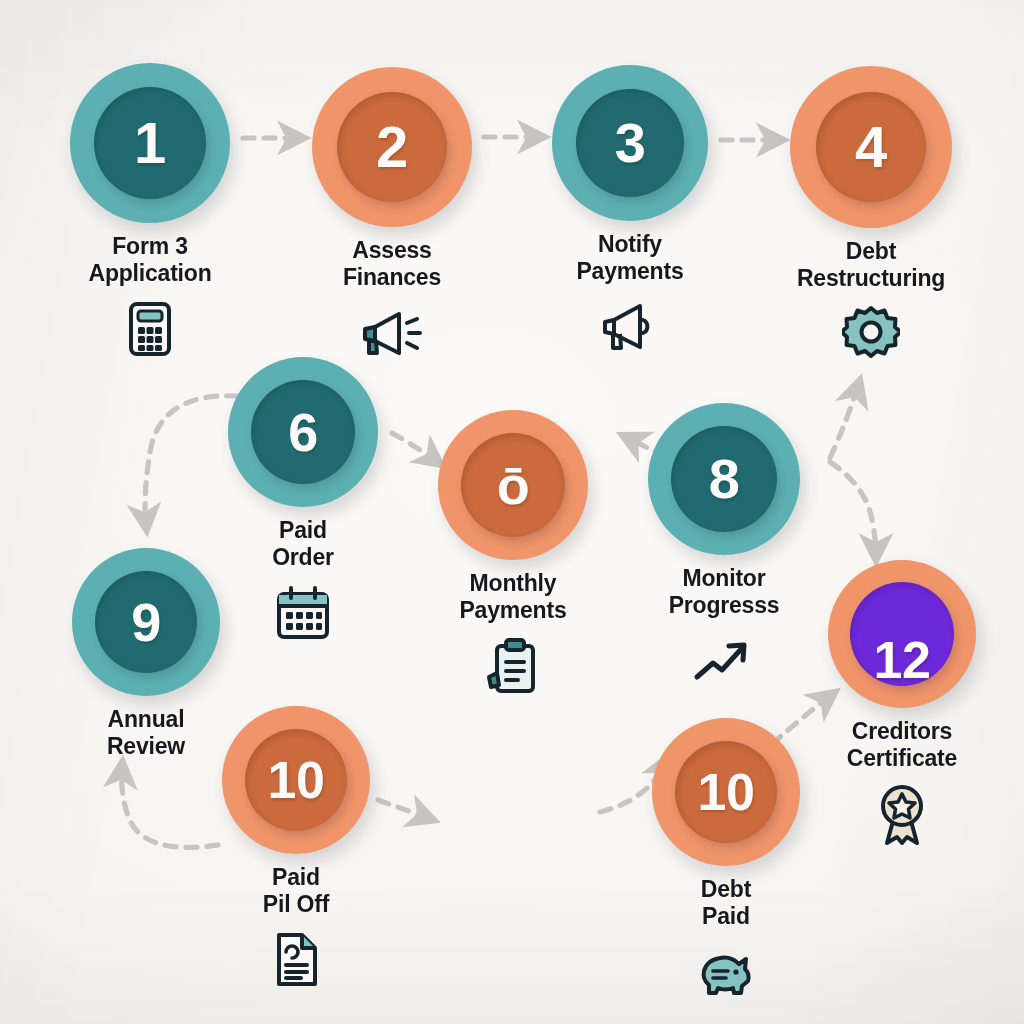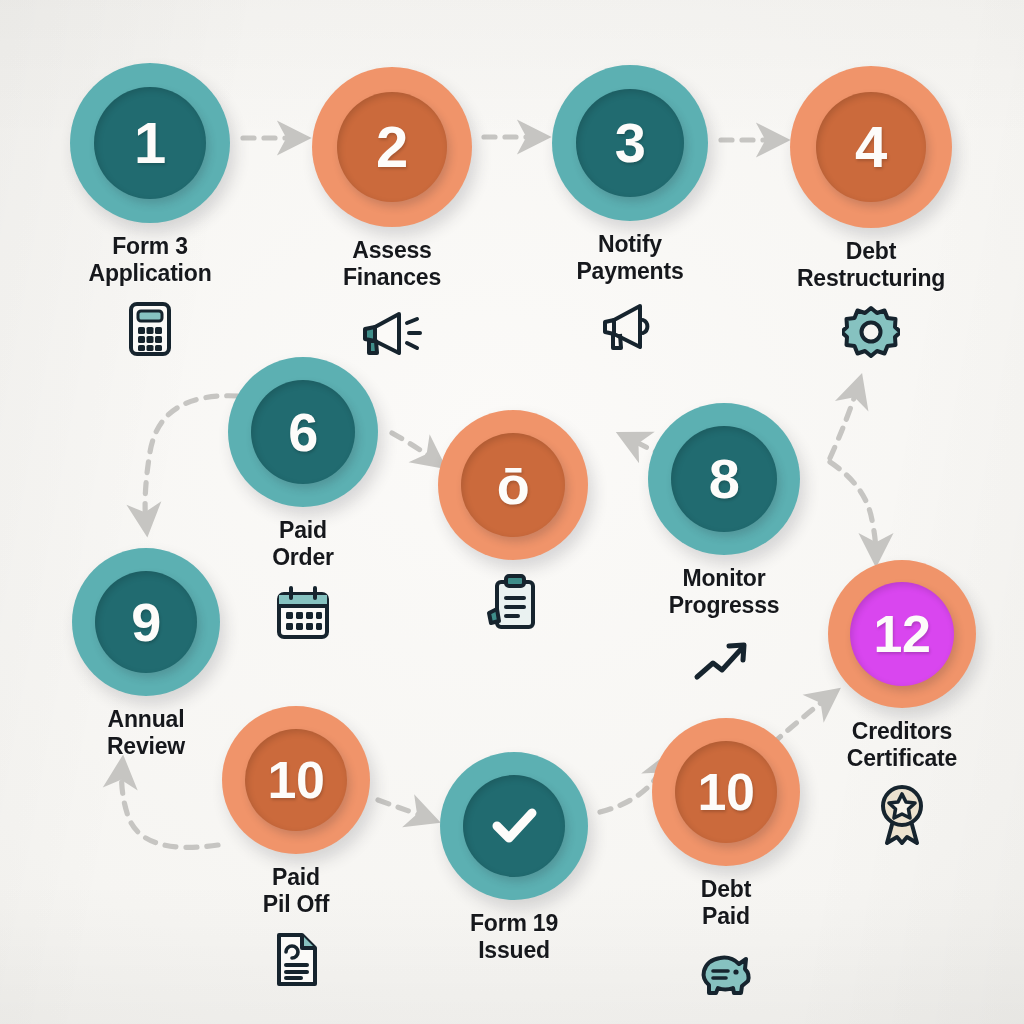--- a/index.html
+++ b/index.html
@@ -251,20 +251,22 @@
       </svg>
     </div>
   </div>
 
   <div class="node" id="node-7">
     <div class="bubble" style="width:150px;height:150px;background:#f0946a;">
       <div class="inner" style="width:104px;height:104px;background:#cb6a3c;">
         <span class="num" style="font-size:54px;">ō</span>
       </div>
     </div>
+    <div class="label">Monthly
+Payments</div>
     <div class="step-icon">
       <svg width="56" height="58" viewBox="0 0 56 58">
         <rect x="12" y="9" width="36" height="45" rx="4" fill="#eaf2f1" stroke="#16242e" stroke-width="4"></rect>
         <rect x="21" y="3" width="18" height="10" rx="3" fill="#3f8e8a" stroke="#16242e" stroke-width="4"></rect>
         <g stroke="#16242e" stroke-width="4" stroke-linecap="round">
           <line x1="21" y1="25" x2="39" y2="25"></line>
           <line x1="21" y1="34" x2="39" y2="34"></line>
           <line x1="21" y1="43" x2="33" y2="43"></line>
         </g>
         <path d="M4 40 L12 36 L14 48 L6 50 Z" fill="#3f8e8a" stroke="#16242e" stroke-width="4" stroke-linejoin="round"></path>
@@ -293,21 +295,21 @@
       <div class="inner" style="width:102px;height:102px;background:#216b70;">
         <span class="num" style="font-size:54px;">9</span>
       </div>
     </div>
     <div class="label">Annual
 Review</div>
   </div>
 
   <div class="node" id="node-12">
     <div class="bubble" style="width:148px;height:148px;background:#f0946a;">
-      <div class="inner" style="width:104px;height:104px;background:#d946ef;">
+      <div class="inner" style="width:104px;height:104px;background:#6d28d9;align-items:flex-end;">
         <span class="num" style="font-size:52px;">12</span>
       </div>
     </div>
     <div class="label">Creditors
 Certificate</div>
     <div class="step-icon">
       <svg width="54" height="62" viewBox="0 0 54 62">
         <path d="M18 38 L12 60 L22 54 L27 60 L32 54 L42 60 L36 38 Z" fill="#ece2cf" stroke="#16242e" stroke-width="4" stroke-linejoin="round"></path>
         <circle cx="27" cy="23" r="19" fill="#ece2cf" stroke="#16242e" stroke-width="4"></circle>
         <path d="M27 11 L31 19 L40 20 L33.5 26 L35 35 L27 31 L19 35 L20.5 26 L14 20 L23 19 Z" fill="#f7f3ea" stroke="#16242e" stroke-width="3.6" stroke-linejoin="round"></path>
@@ -330,33 +332,20 @@
         <path d="M14 21 A6 6 0 1 1 20 27" fill="none" stroke="#16242e" stroke-width="3.6" stroke-linecap="round"></path>
         <g stroke="#16242e" stroke-width="4" stroke-linecap="round">
           <line x1="14" y1="34" x2="35" y2="34"></line>
           <line x1="14" y1="41" x2="35" y2="41"></line>
           <line x1="14" y1="47" x2="29" y2="47"></line>
         </g>
       </svg>
     </div>
   </div>
 
-  <div class="node" id="node-11">
-    <div class="bubble" style="width:148px;height:148px;background:#5cb0b2;">
-      <div class="inner" style="width:102px;height:102px;background:#216b70;">
-        <span style="display:flex;">
-          <svg width="60" height="60" viewBox="0 0 60 60">
-            <path d="M13 30 L25 42 L48 17" fill="none" stroke="#fdfcfa" stroke-width="9" stroke-linecap="round" stroke-linejoin="round"></path>
-          </svg>
-        </span>
-      </div>
-    </div>
-    <div class="label">Form 19
-Issued</div>
-  </div>
 
   <div class="node" id="node-10b">
     <div class="bubble" style="width:148px;height:148px;background:#f0946a;">
       <div class="inner" style="width:102px;height:102px;background:#cb6a3c;">
         <span class="num" style="font-size:52px;">10</span>
       </div>
     </div>
     <div class="label">Debt
 Paid</div>
     <div class="step-icon">

